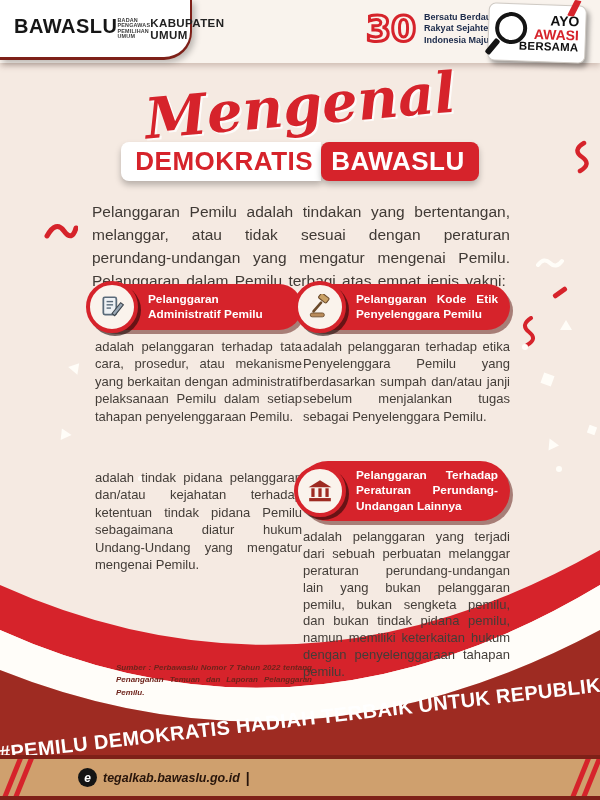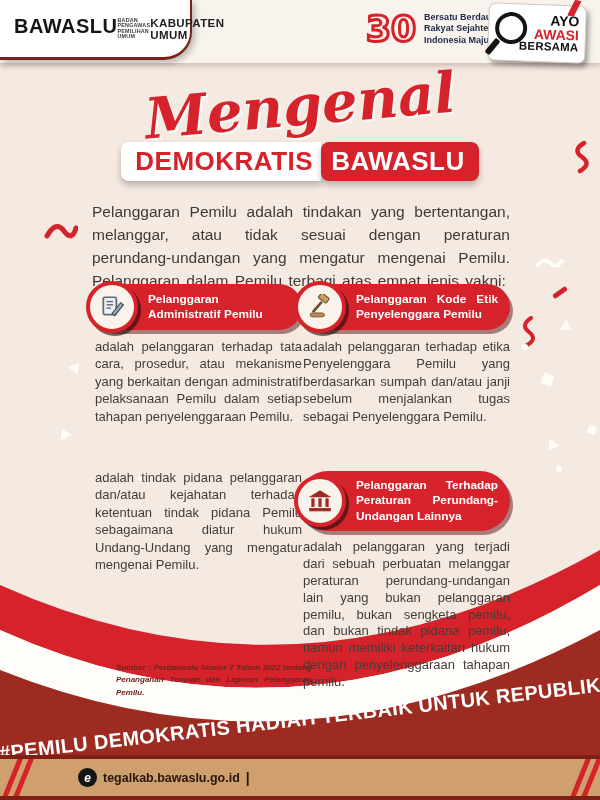--- a/index.html
+++ b/index.html
@@ -38,34 +38,34 @@
   .intro{position:absolute;top:184px;left:92px;width:418px;font-size:15.5px;line-height:1.5;color:#403a35;text-align:justify;text-align-last:left;word-spacing:2px;z-index:2;}
 
   
   .card{position:absolute;width:212px;z-index:2;}
   .card-head{position:relative;background:#d6232b;border-radius:30px;min-height:46px;display:flex;align-items:center;padding:7px 12px 7px 58px;box-sizing:border-box;box-shadow:3px 4px 0 rgba(90,18,12,.5);color:#fff;font-weight:800;font-size:11.8px;line-height:1.3;text-align:justify;text-align-last:left;}
   .card-icon{position:absolute;left:-4px;top:50%;transform:translateY(-50%);width:52px;height:52px;border-radius:50%;background:#faf3ec;border:4px solid #d6232b;box-shadow:3px 3px 0 rgba(30,8,6,.6);display:flex;align-items:center;justify-content:center;box-sizing:border-box;}
   .card-body{margin-top:8px;padding-left:5px;font-size:13px;line-height:1.34;color:#433d38;text-align:justify;text-align-last:left;}
   #card-1{left:90px;top:284px;}
   #card-2{left:298px;top:284px;}
   #card-3{left:90px;top:461px;}
-  #card-4{left:298px;top:461px;margin-top:10px;}
+  #card-4{left:298px;top:461px;}
   #card-4 .card-body{line-height:1.3;}
 
   
   .source-note{position:absolute;left:116px;top:654px;width:196px;font-size:8px;font-weight:800;font-style:italic;color:#6e231b;line-height:1.55;text-align:justify;z-index:4;}
 
   
   .bottom-decor{position:absolute;left:0;top:520px;z-index:1;}
   .banner-text{position:absolute;left:-12px;top:708px;width:624px;text-align:center;font-size:20px;font-weight:900;color:#ffffff;letter-spacing:.4px;transform:rotate(-6.5deg);z-index:4;white-space:nowrap;}
 
   
   .footer{position:absolute;left:0;bottom:0;width:600px;height:37px;background:#cfa06e;border-top:4px solid #7e2018;border-bottom:4px solid #7e2018;box-sizing:content-box;display:flex;align-items:center;justify-content:space-between;padding:0 24px 0 78px;box-sizing:border-box;z-index:6;overflow:hidden;height:45px;}
   .footer-left,.footer-right{display:flex;align-items:center;gap:6px;}
-  .footer-url{font-size:12.5px;font-weight:800;color:#28150b;}
+  .footer-url{font-size:12.5px;font-weight:800;color:#28150b;font-style:italic;}
   .footer-sep{font-size:14px;font-weight:800;color:#28150b;}
   .footer-handle{font-size:12.5px;font-weight:800;color:#28150b;margin-right:2px;}
   .globe-icon{width:19px;height:19px;border-radius:50%;background:#141414;color:#fff;display:flex;align-items:center;justify-content:center;font-size:12px;font-weight:800;font-style:italic;}
   .soc{width:19px;height:19px;border-radius:50%;display:flex;align-items:center;justify-content:center;font-weight:900;box-sizing:border-box;}
   .soc-fb{background:#1877f2;color:#fff;font-size:12px;}
   .soc-ig{background:radial-gradient(circle at 30% 110%,#fdc468,#f55376 45%,#c13584 70%,#833ab4);}
   .soc-x{background:#0d0d0d;color:#fff;font-size:11px;}
   .soc-yt{background:#ee1111;}
   .yt-play{width:0;height:0;border-left:7px solid #fff;border-top:4.5px solid transparent;border-bottom:4.5px solid transparent;margin-left:2px;}
   .stripe{position:absolute;top:-6px;width:5px;height:60px;background:#d6232b;transform:rotate(22deg);}

